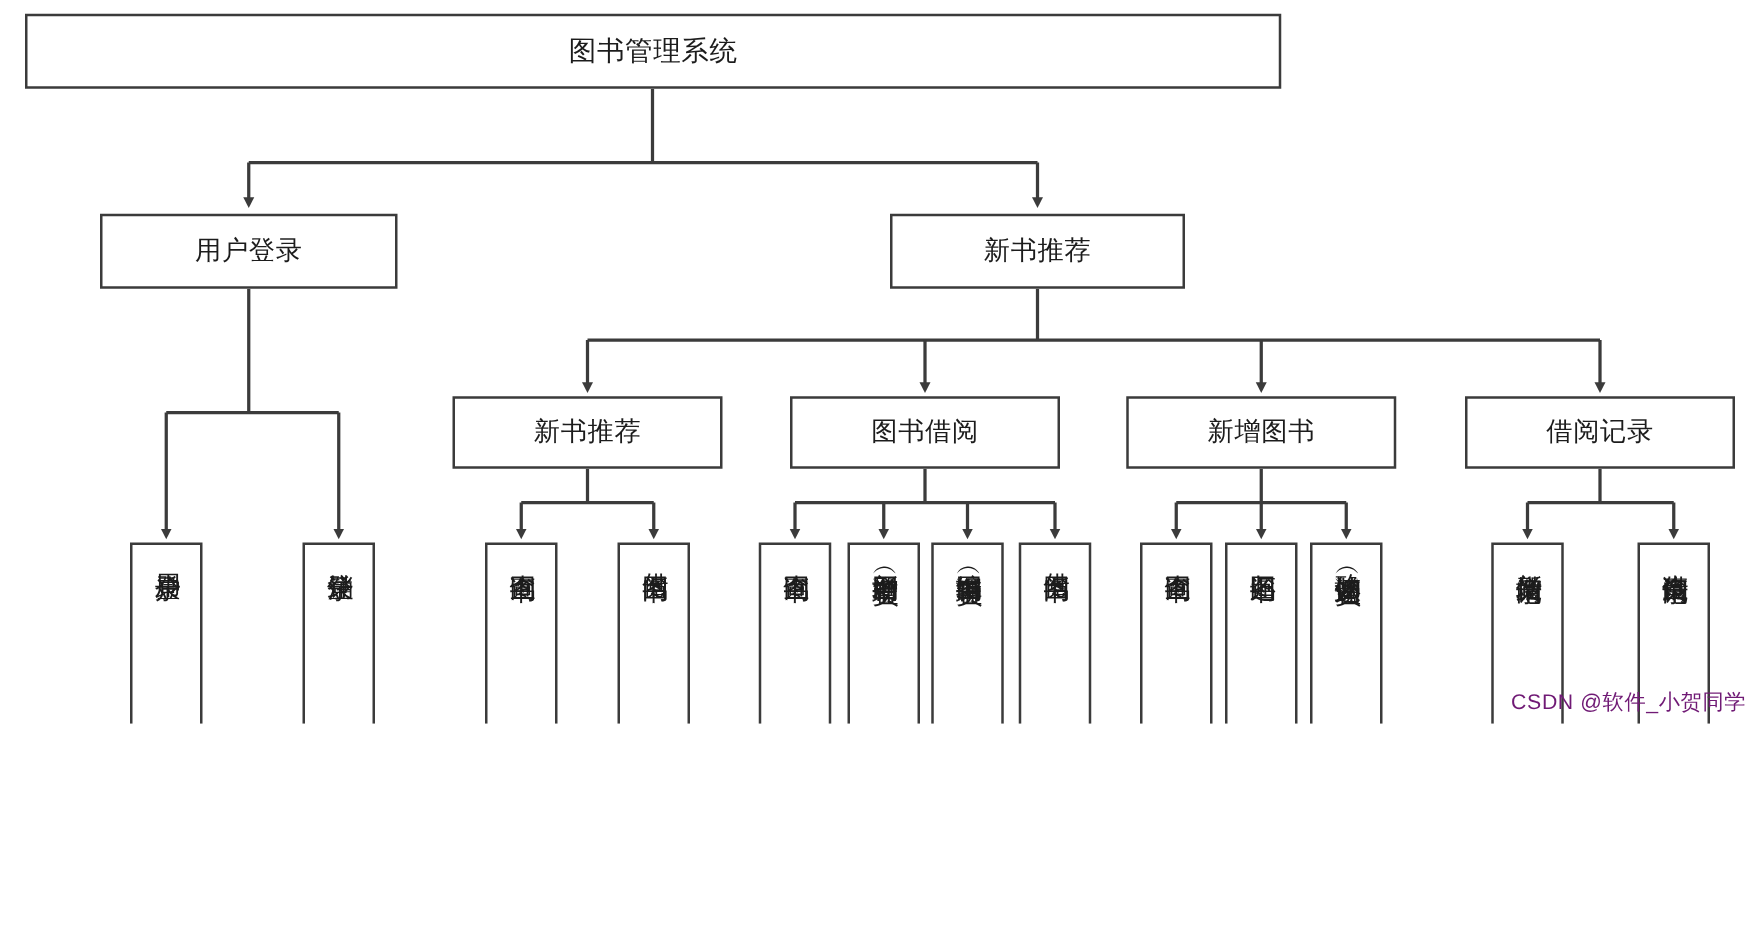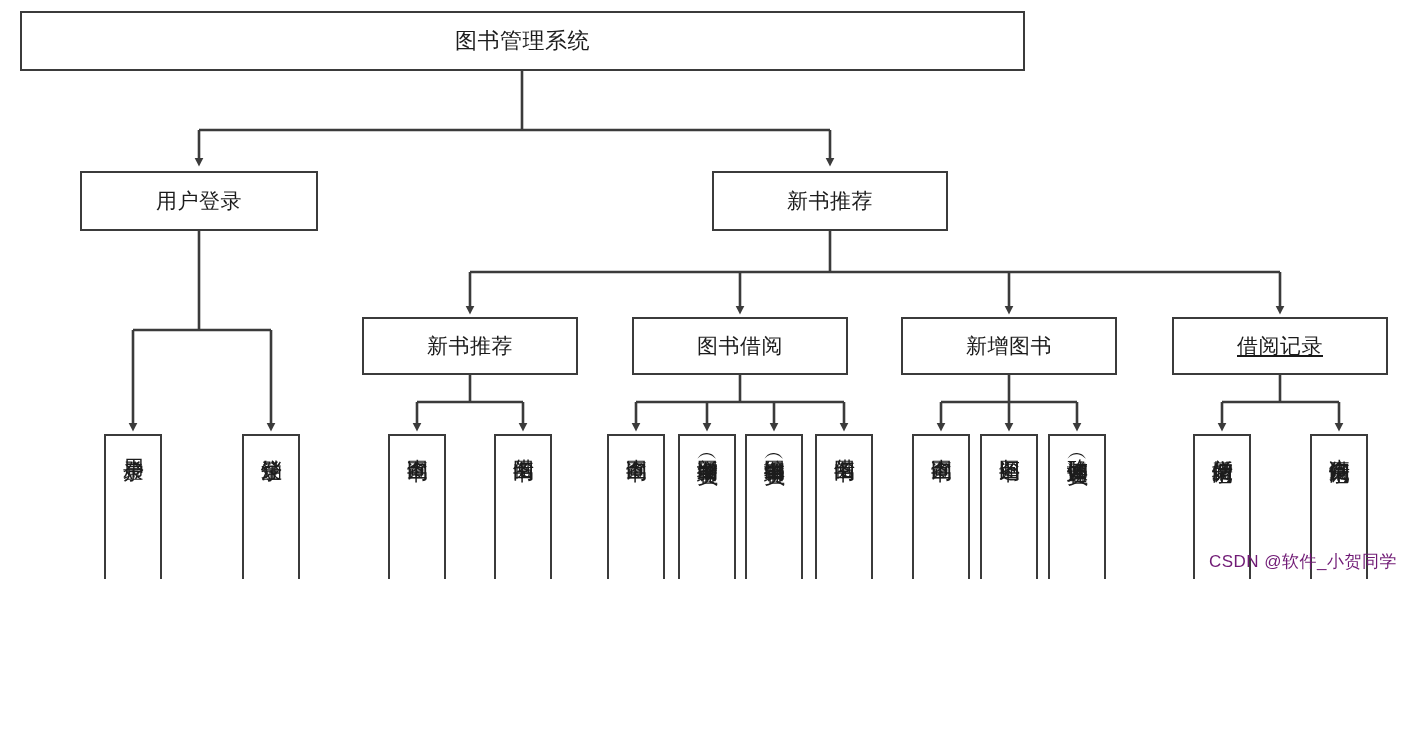--- a/index.html
+++ b/index.html
@@ -148,21 +148,21 @@
 
   <div class="node lvl3" style="left:362px; top:317px; width:216px; height:58px;">
     <span class="label">新书推荐</span>
   </div>
   <div class="node lvl3" style="left:632px; top:317px; width:216px; height:58px;">
     <span class="label">图书借阅</span>
   </div>
   <div class="node lvl3" style="left:901px; top:317px; width:216px; height:58px;">
     <span class="label">新增图书</span>
   </div>
-  <div class="node lvl3" style="left:1172px; top:317px; width:216px; height:58px;text-decoration:underline;">
+  <div class="node lvl3" style="left:1172px; top:317px; width:216px; height:58px;">
     <span class="label">借阅记录</span>
   </div>
 
   <div class="node leaf" style="left:104px; top:434px; width:58px; height:301px;">
     <span class="label">用户登录</span>
   </div>
   <div class="node leaf" style="left:242px; top:434px; width:58px; height:301px;">
     <span class="label">注销登录</span>
   </div>
 

